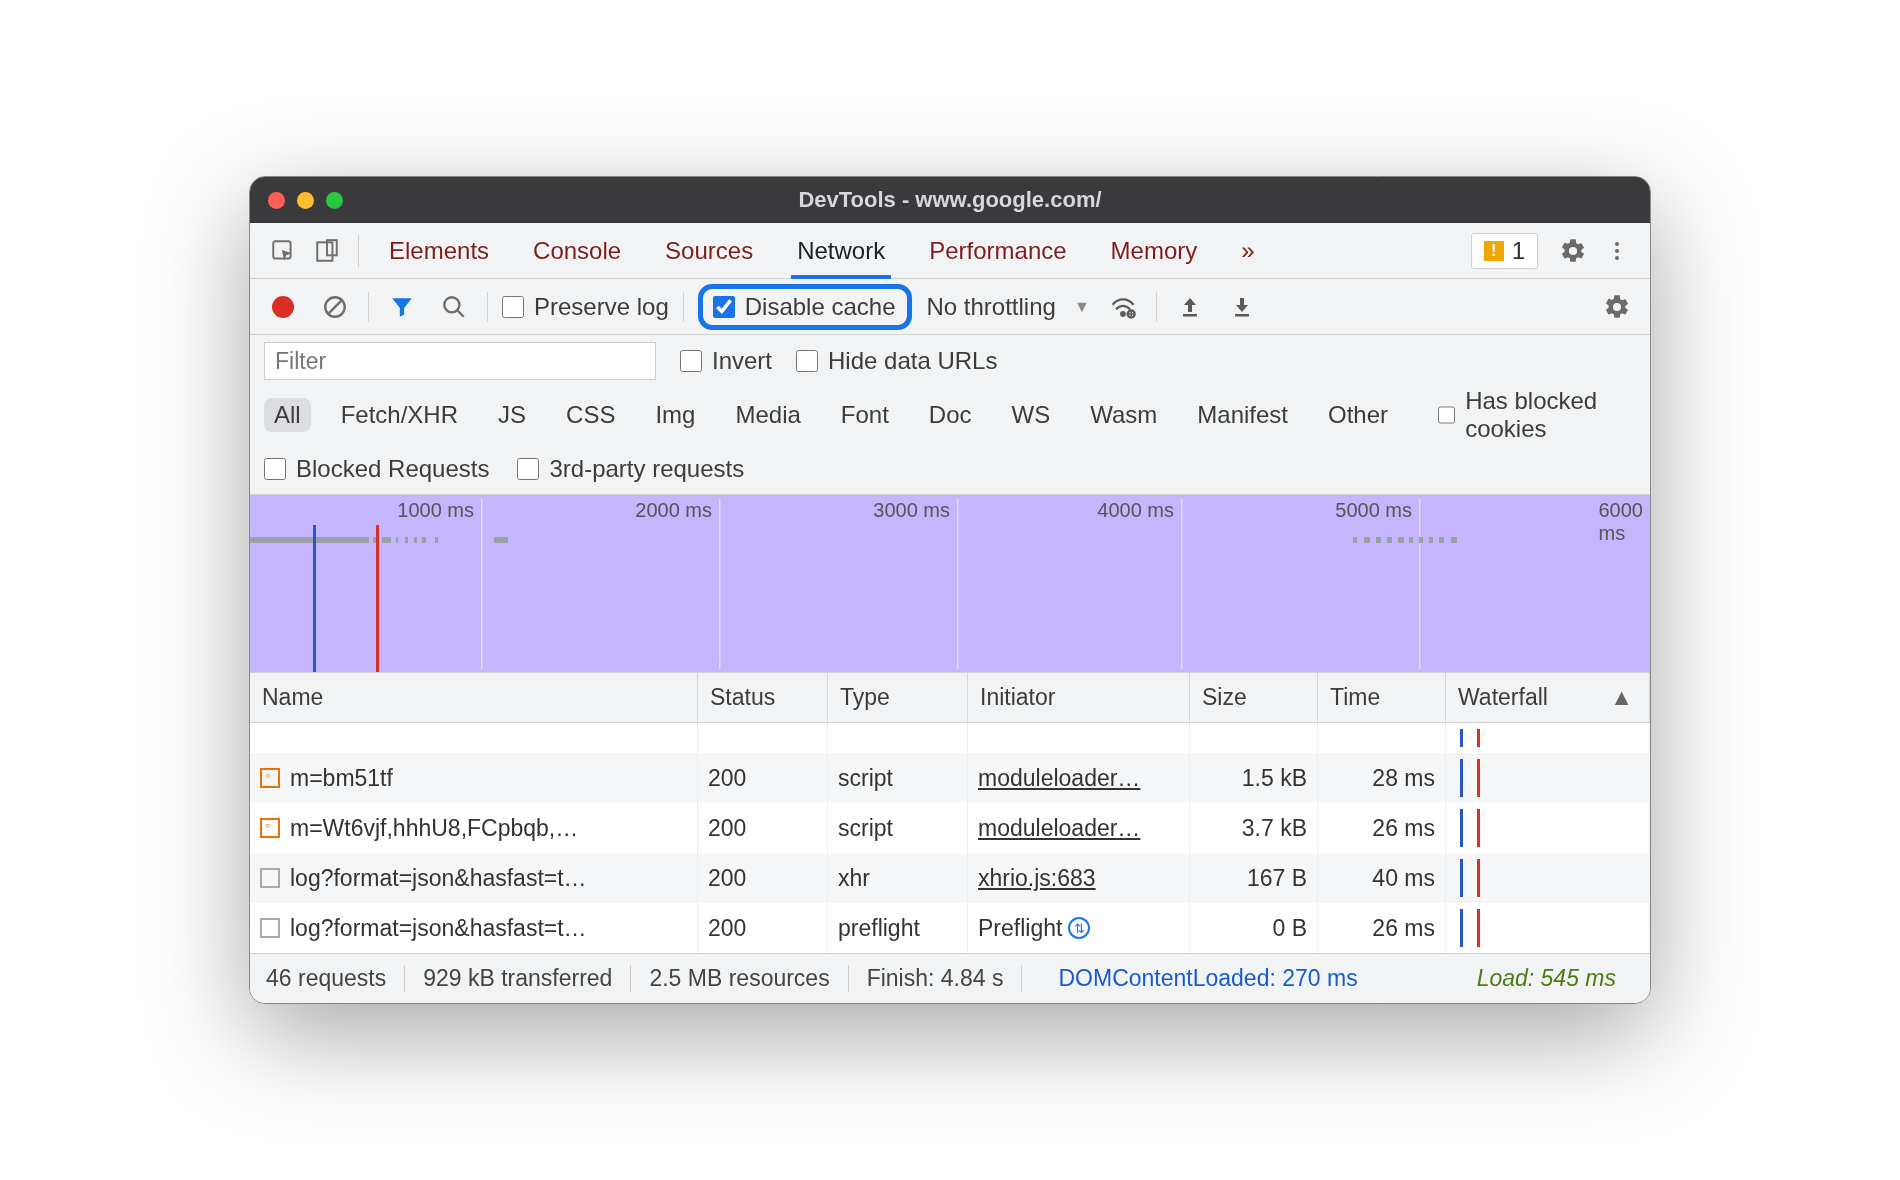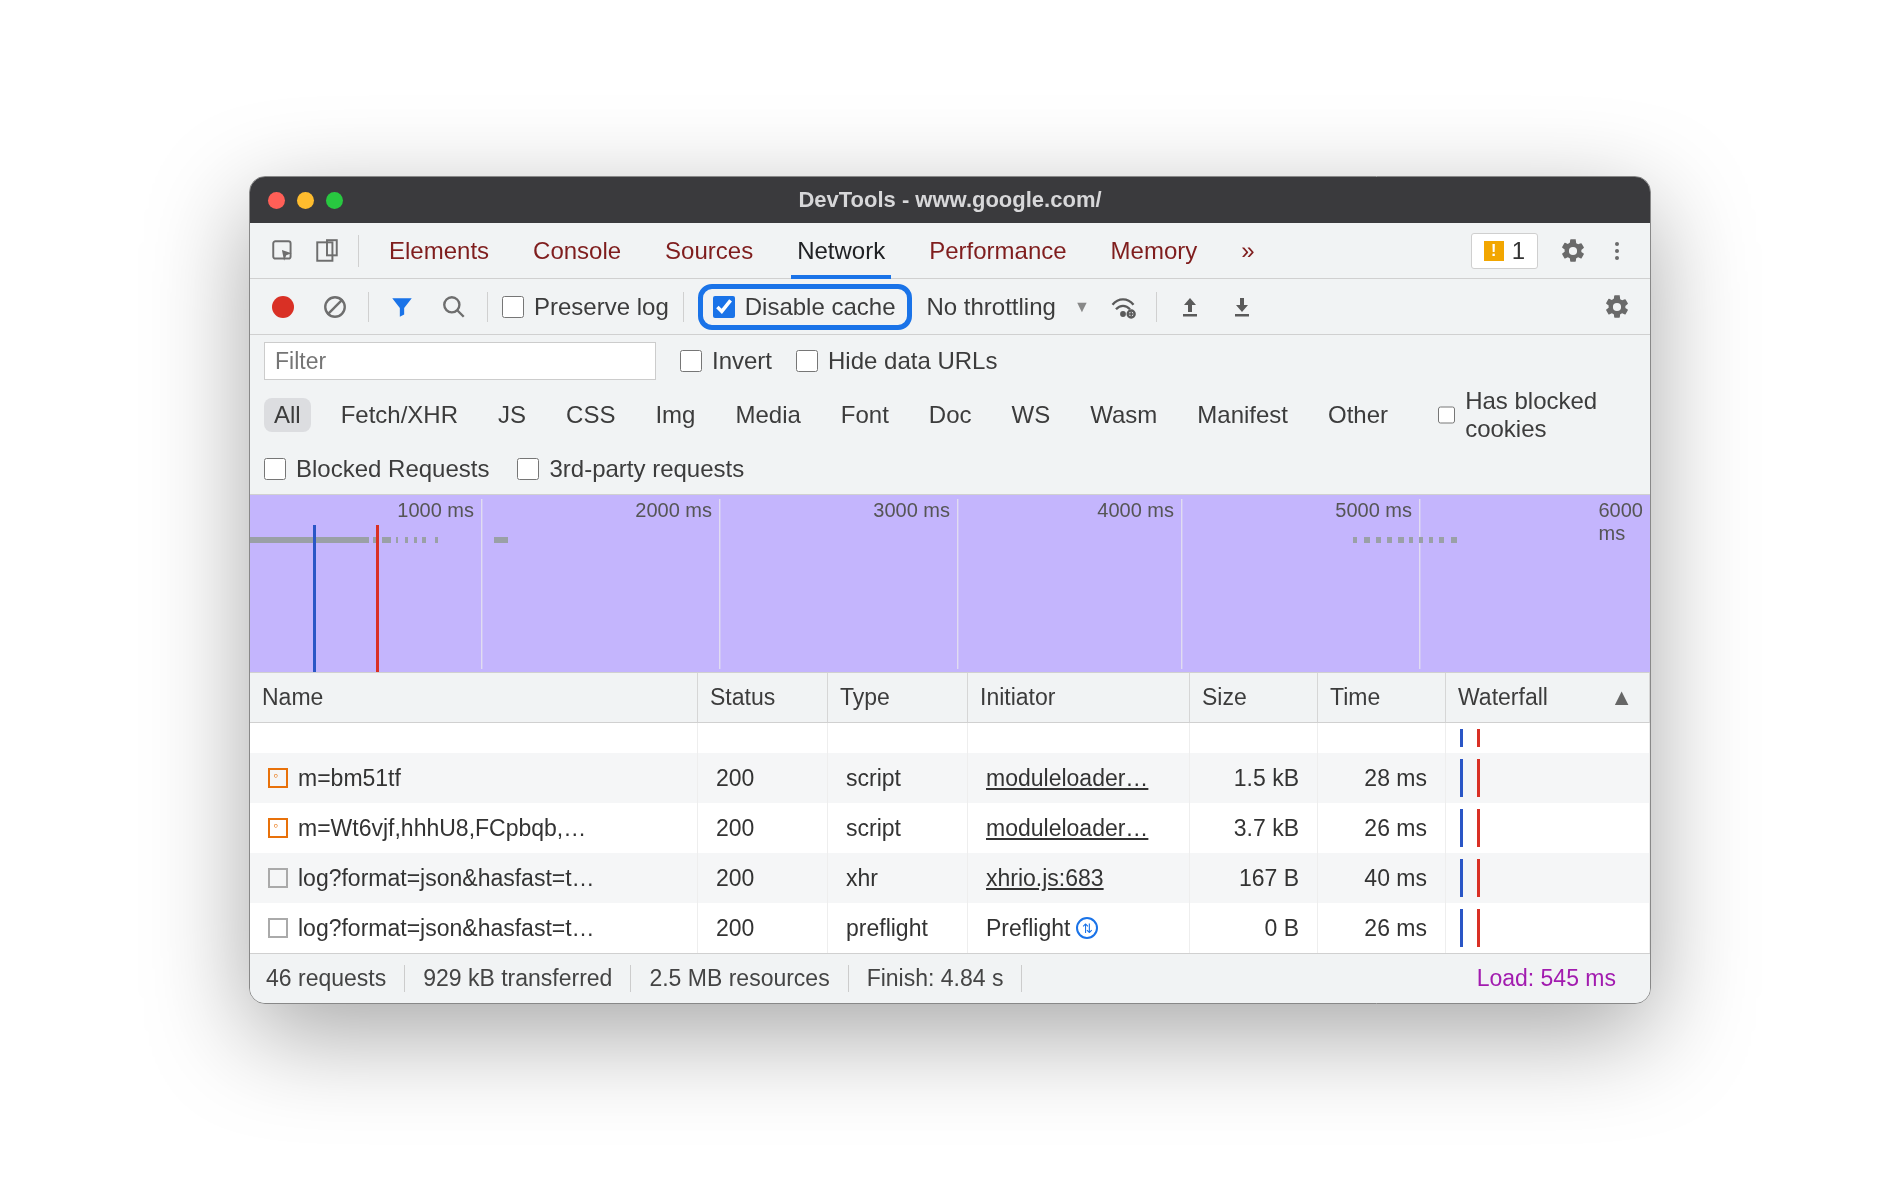--- a/index.html
+++ b/index.html
@@ -150,21 +150,21 @@
   .th:last-child { position: relative; }
   .sort-caret { position: absolute; right: 16px; color: #666; }
   .table-body { background: #fff; }
   .tr {
     display: grid;
     grid-template-columns: 448px 130px 140px 222px 128px 128px 1fr;
     height: 50px; font-size: 23px; color: #333;
   }
   .tr:nth-child(even) { background: #f5f6f7; }
   .tr.gap { height: 30px; }
-  .td { display: flex; align-items: center; padding: 0 18px; border-right: 1px solid #eee; white-space: nowrap; overflow: hidden; text-overflow: ellipsis; }
+  .td { display: flex; align-items: center; padding: 0 10px; border-right: 1px solid #eee; white-space: nowrap; overflow: hidden; text-overflow: ellipsis; }
   .td.size, .td.time { justify-content: flex-end; }
   .td a { color: #333; text-decoration: underline; }
   .file-ico {
     width: 20px; height: 20px; border: 2px solid #e8710a; margin-right: 10px; position: relative; flex: none;
   }
   .file-ico::after {
     content: "◦"; position: absolute; left: 3px; top: -3px; font-size: 14px; color: #e8710a;
   }
   .doc-ico {
     width: 20px; height: 20px; border: 2px solid #aaa; margin-right: 10px; flex: none;
@@ -175,21 +175,21 @@
 
   
   .statusbar {
     display: flex; align-items: center; height: 50px; padding: 0 16px;
     font-size: 23px; border-top: 1px solid #d0d0d0; background: #f1f3f4;
     gap: 0;
   }
   .stat { padding: 0 18px; border-right: 1px solid #ccc; color: #444; }
   .stat:first-child { padding-left: 0; }
   .stat.dcl { color: #1a5ad0; border-right: none; margin-left: 18px; }
-  .stat.load { color: #a21caf; margin-left: auto; border: none; }
+  .stat.load { color: #4d7c0f; margin-left: auto; border: none; font-style: italic; }
 
   svg { display: block; }
   .preflight-ico {
     display: inline-flex; width: 22px; height: 22px; border: 2px solid #1a73e8;
     border-radius: 50%; align-items: center; justify-content: center;
     color: #1a73e8; font-size: 13px; margin-left: 6px;
   }
 </style>
 </head>
 <body>
@@ -481,17 +481,18 @@
             <div class="wf-red" style="left:15.5%"></div>
           </div>
         </div>
       </div>
 
   <div class="statusbar">
     <div class="stat">46 requests</div>
     <div class="stat">929 kB transferred</div>
     <div class="stat">2.5 MB resources</div>
     <div class="stat">Finish: 4.84 s</div>
+    <div class="stat dcl">DOMContentLoaded: 270 ms</div>
     <div class="stat load">Load: 545 ms</div>
   </div>
 
 </div>
 </div>
 
 </body></html>

